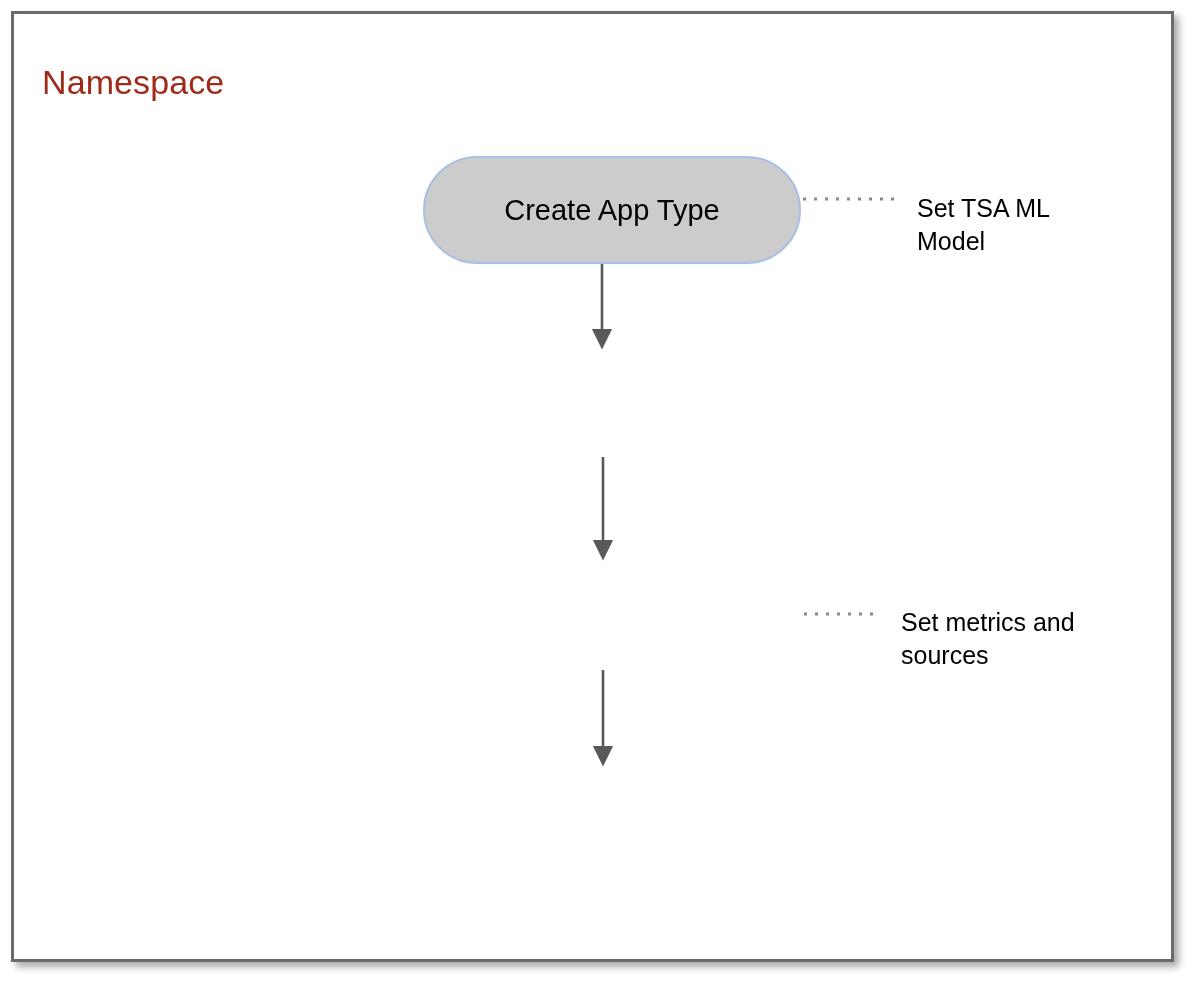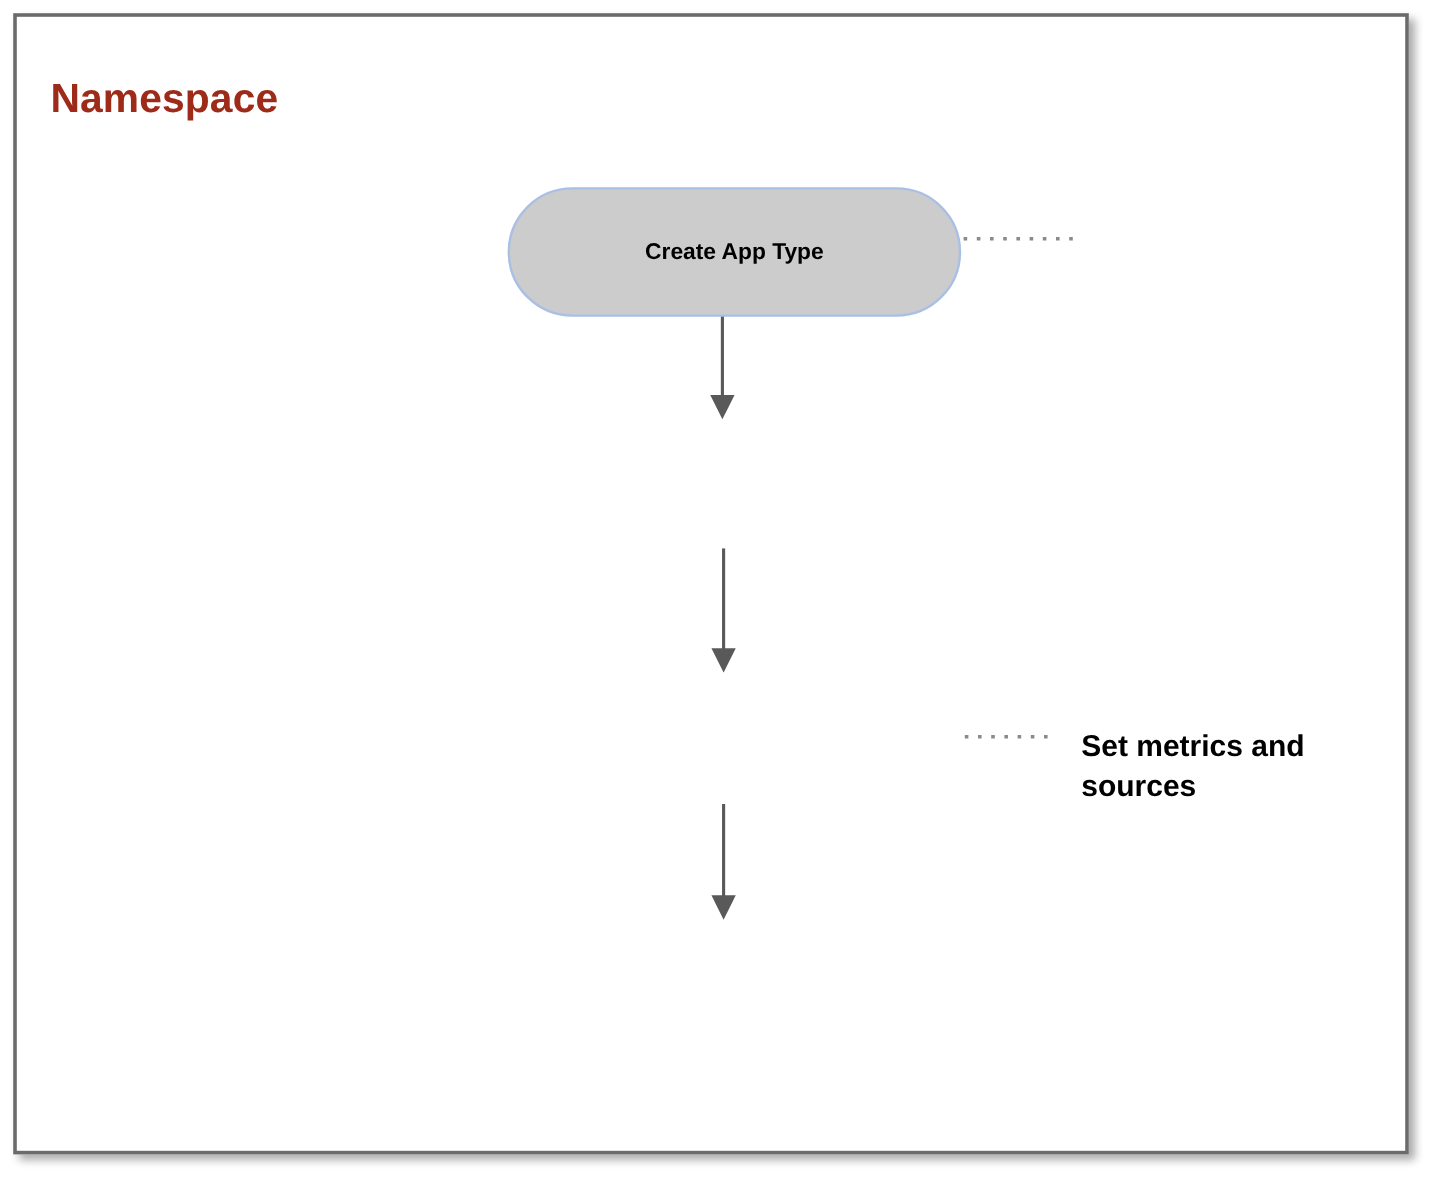--- a/index.html
+++ b/index.html
@@ -11,21 +11,20 @@
     width: 1200px;
     height: 984px;
     font-family: "Liberation Sans", sans-serif;
     overflow: hidden;
   }
 
   #canvas {
     position: relative;
     width: 1016px;
     height: 984px;
-    font-weight: bold;
   }
 
   
   .ns-frame {
     position: absolute;
     left: 11px;
     top: 11px;
     width: 1163px;
     height: 951px;
     background: #ffffff;
@@ -60,21 +59,21 @@
     position: absolute;
     background: #cccccc;
     border: 2px solid #a9c0e4;
     border-radius: 56px;
     box-sizing: border-box;
     display: flex;
     align-items: center;
     justify-content: center;
     text-align: center;
     color: #000000;
-    font-size: 19px;
+    font-size: 29px;
     line-height: 33px;
     white-space: pre-line;
   }
 
   #node-0 { left: 409px; top: 142px; width: 378px; height: 108px; }
   #node-1 { left: 411px; top: 346px; width: 378px; height: 108px; }
   #node-2 { left: 410px; top: 557px; width: 378px; height: 110px; }
   #node-3 { left: 411px; top: 763px; width: 379px; height: 110px; }
 
   
@@ -113,18 +112,20 @@
       <line x1="789" y1="185" x2="884" y2="185" stroke="#8a8a8a" stroke-width="3" stroke-dasharray="3 8" stroke-linecap="butt"></line>
 
       <line x1="790" y1="600" x2="866" y2="600" stroke="#8a8a8a" stroke-width="3" stroke-dasharray="3 8" stroke-linecap="butt"></line>
     </svg>
 
     <div class="node" id="node-0">Create App Type</div>
 
 
 
 
+    <div class="annotation" id="annot-0">Set TSA ML
+Model</div>
 
     <div class="annotation" id="annot-1">Set metrics and
 sources</div>
 
   </div>
 </div>
 
 </body></html>

